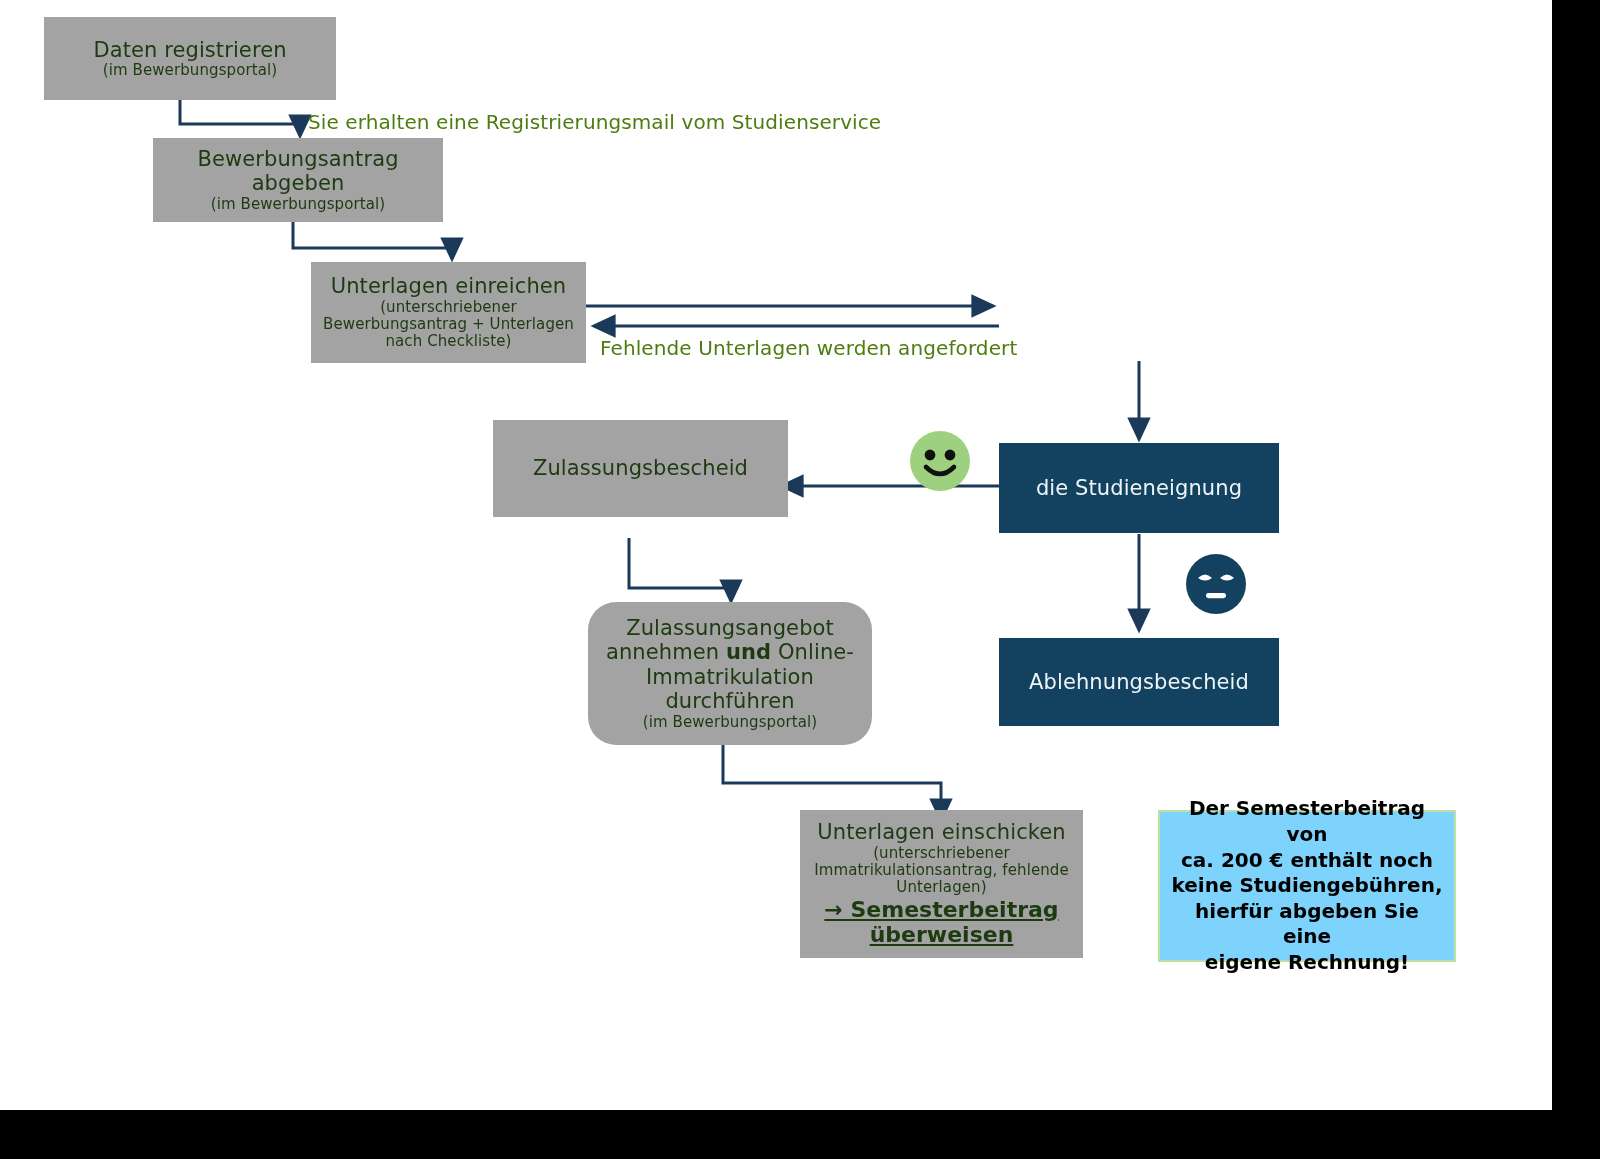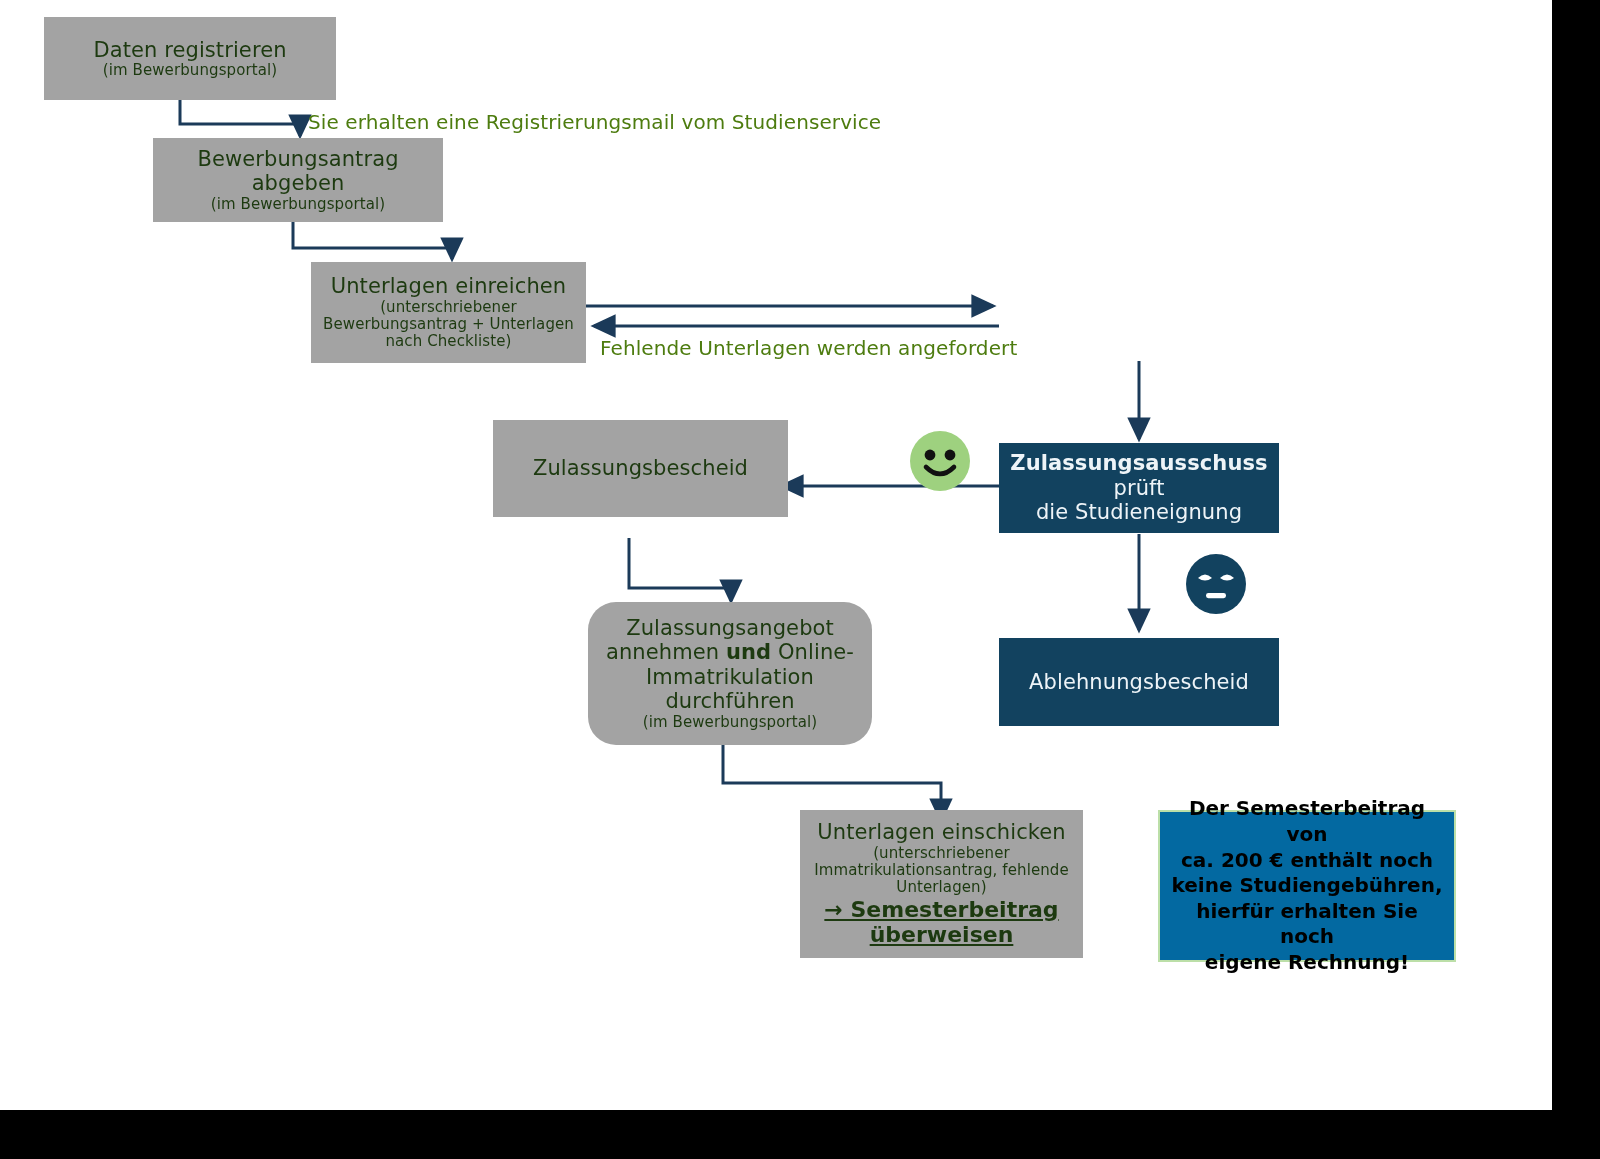--- a/index.html
+++ b/index.html
@@ -61,21 +61,21 @@
     position: absolute;
     font-size: 20px;
     color: #4d7c0f;
     white-space: nowrap;
     letter-spacing: 0.1px;
   }
   .note {
     position: absolute;
     box-sizing: border-box;
     border: 2px solid #bcdfa8;
-    background: #0369a1;
+    background: #7dd3fc;
     color: #000000;
     font-weight: bold;
     font-size: 20px;
     line-height: 1.28;
     text-align: center;
     display: flex;
     align-items: center;
     justify-content: center;
     padding: 6px 8px;
   }
@@ -152,21 +152,20 @@
   <div class="face" style="left:908px; top:430px; width:64px; height:62px;">
     <svg viewBox="0 0 64 62" width="64" height="62">
       <ellipse cx="32" cy="31" rx="30" ry="30" fill="#9ed17f"></ellipse>
       <circle cx="22" cy="25" r="5.4" fill="#111111"></circle>
       <circle cx="42" cy="25" r="5.4" fill="#111111"></circle>
       <path d="M18,37 Q32,51 46,37" stroke="#111111" stroke-width="4.6" fill="none" stroke-linecap="round"></path>
     </svg>
   </div>
 
   <div class="box navy" style="left:999px; top:443px; width:280px; height:90px;">
-    <span class="ln"><b>Zulassungsausschuss</b><span> prüft</span></span>
     <span class="ln">die Studieneignung</span>
   </div>
 
   <div class="face" style="left:1185px; top:553px; width:62px; height:62px;">
     <svg viewBox="0 0 62 62" width="62" height="62">
       <circle cx="31" cy="31" r="30" fill="#12425f"></circle>
       <path d="M13,25 Q20,18 27,25 Q20,30 13,25 z" fill="#ffffff"></path>
       <path d="M35,25 Q42,18 49,25 Q42,30 35,25 z" fill="#ffffff"></path>
       <rect x="21" y="40" width="20" height="5.2" rx="2.4" fill="#ffffff"></rect>
     </svg>
@@ -190,18 +189,18 @@
     <span class="sub">Immatrikulationsantrag, fehlende</span>
     <span class="sub">Unterlagen)</span>
     <span class="u-bold">→ Semesterbeitrag überweisen</span>
   </div>
 
   <div class="note" style="left:1158px; top:810px; width:298px; height:152px;">
     <div>
       <div>Der Semesterbeitrag von</div>
       <div>ca. 200 € enthält noch</div>
       <div>keine Studiengebühren,</div>
-      <div>hierfür erhalten Sie noch</div>
+      <div>hierfür abgeben Sie eine</div>
       <div>eigene Rechnung!</div>
     </div>
   </div>
 
 </div>
 
 </body></html>

